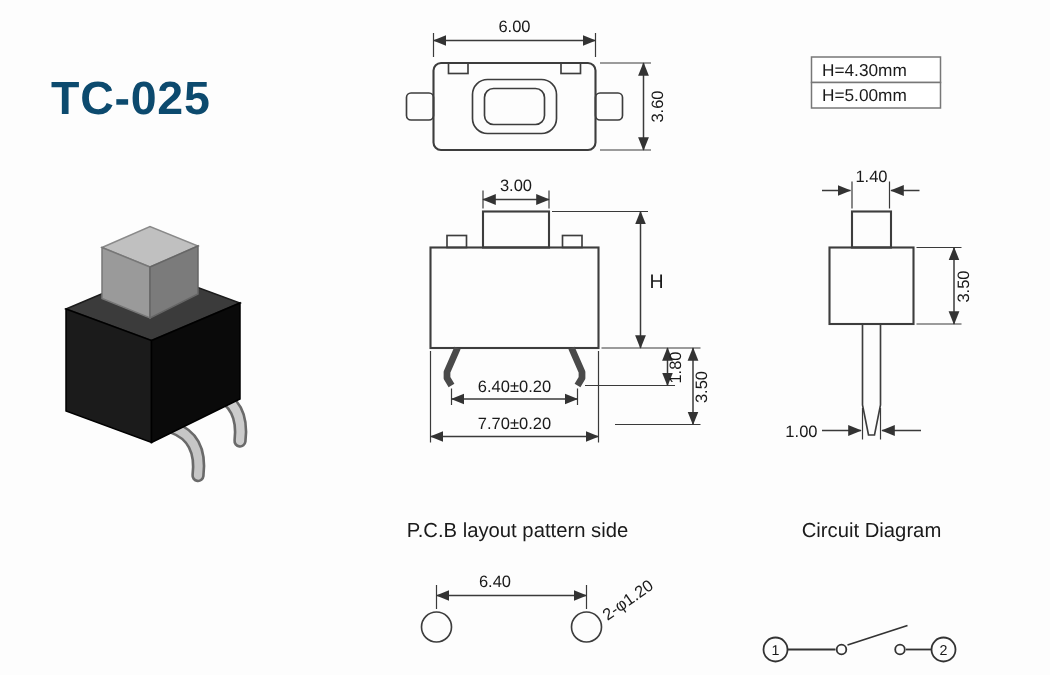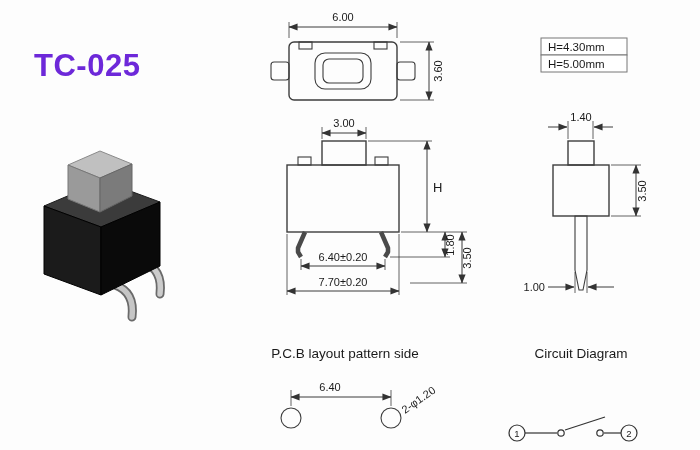--- a/index.html
+++ b/index.html
@@ -3,21 +3,21 @@
 <meta charset="utf-8">
 <title>TC-025</title>
 <style>
   html,body{margin:0;padding:0;background:#e8e8e8;}
   .page{
     position:relative;width:700px;height:450px;background:#fdfdfd;
     font-family:"Liberation Sans", sans-serif;overflow:hidden;
   }
   .part-title{
     position:absolute;left:34px;top:48px;
-    font-size:31px;font-weight:bold;color:#6d28d9;letter-spacing:.5px;text-align:center;
+    font-size:31px;font-weight:bold;color:#0c4a6e;letter-spacing:.5px;text-align:center;
   }
   svg{position:absolute;left:0;top:0;}
   .outline{fill:none;stroke:#3d3d3d;stroke-width:1.4;}
   .outline-thin{fill:none;stroke:#3d3d3d;stroke-width:1.1;}
   .dimline{stroke:#3a3a3a;stroke-width:1;fill:none;}
   .extline{stroke:#3a3a3a;stroke-width:0.8;fill:none;}
   .dim{font:11px "Liberation Sans", sans-serif;fill:#1a1a1a;}
   .lbl{font:13.5px "Liberation Sans", sans-serif;fill:#1a1a1a;}
   .tbl{font:11.5px "Liberation Sans", sans-serif;fill:#1a1a1a;}
   .wire{stroke:#333;stroke-width:1.2;fill:none;}

